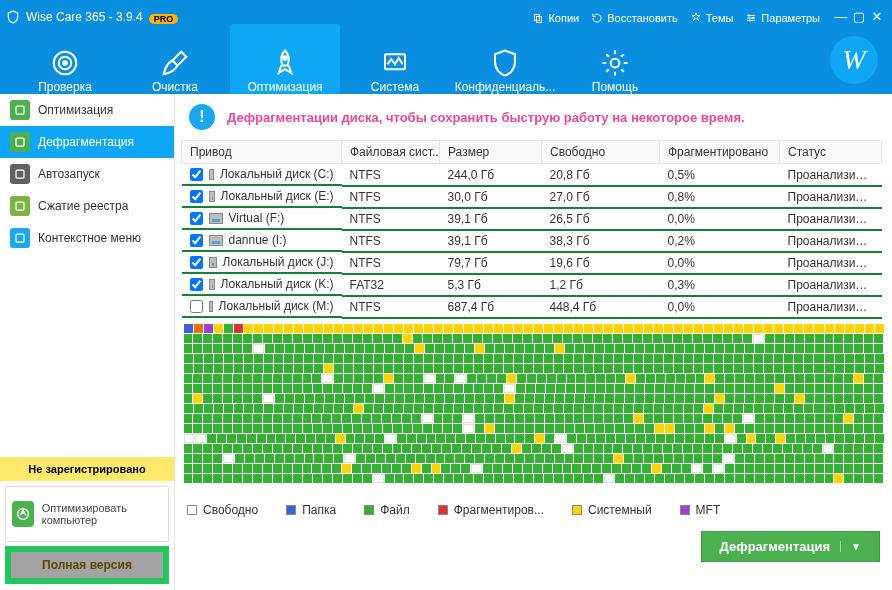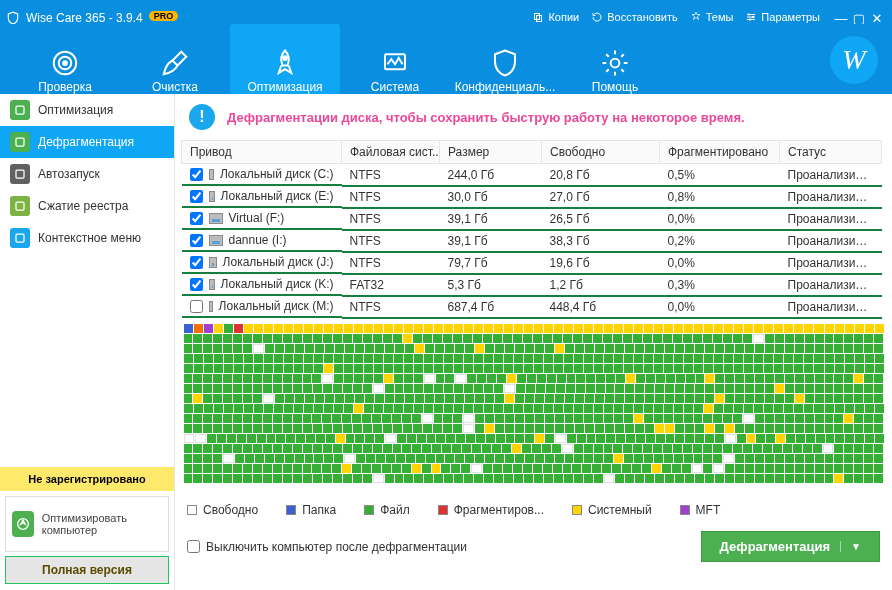--- a/index.html
+++ b/index.html
@@ -1,20 +1,20 @@
 <!DOCTYPE html>
 <html><head>
 <meta charset="utf-8">
 <style>
   * { box-sizing: border-box; margin: 0; padding: 0; font-family: "Segoe UI", Arial, sans-serif; }
   body { width: 892px; height: 590px; background: #f0f0f0; overflow: hidden; }
   .window { width: 892px; height: 590px; background: #fff; display: flex; flex-direction: column; }
 
   
-  .titlebar { height: 24px; background: linear-gradient(#0a8ee0,#0a8ee0); display: flex; align-items: flex-start; color: #fff; font-size: 12px; padding: 11px 6px; }
+  .titlebar { height: 24px; background: linear-gradient(#0a8ee0,#0a8ee0); display: flex; align-items: flex-end; color: #fff; font-size: 12px; padding: 0 6px; }
   .titlebar .shield { width: 14px; height: 14px; margin-right: 6px; }
   .titlebar .pro { background: #ffb400; color: #000; font-size: 9px; font-weight: bold; padding: 0 5px; border-radius: 6px; margin-left: 6px; }
   .titlebar .spacer { flex: 1; }
   .titlebar .tbtn { display: flex; align-items: center; margin-right: 12px; cursor: pointer; font-size: 11px; }
   .titlebar .tbtn svg { width: 12px; height: 12px; margin-right: 4px; }
   .titlebar .winctl { width: 18px; text-align: center; cursor: pointer; font-size: 13px; }
 
   
   .topnav { height: 70px; background: linear-gradient(#0a8ee0,#0a8ee0); display: flex; padding: 0 10px; position: relative; }
   .topnav .item { width: 110px; color: #fff; text-align: center; font-size: 12px; display: flex; flex-direction: column; align-items: center; justify-content: flex-end; cursor: pointer; }
@@ -25,21 +25,21 @@
   
   .body { flex: 1; display: flex; background: #fff; overflow: hidden; }
   .sidebar { width: 175px; background: #fff; border-right: 1px solid #e5e5e5; display: flex; flex-direction: column; }
   .sb-item { display: flex; align-items: center; height: 32px; padding: 0 10px; font-size: 12px; color: #333; cursor: pointer; }
   .sb-item .sqico { width: 20px; height: 20px; border-radius: 3px; margin-right: 8px; display: flex; align-items:center; justify-content:center; }
   .sb-item.active { background: #0fa6f5; color: #fff; }
   .sb-spacer { flex: 1; }
   .sb-unreg { background: #ffe96b; color: #000; font-size: 11px; font-weight: bold; text-align: center; padding: 6px 4px; }
   .sb-opt { border: 1px solid #ddd; margin: 5px 5px 4px 5px; padding: 14px 6px; display: flex; align-items: center; font-size: 11px; color: #444; cursor: pointer; }
   .sb-opt .sqico { width: 26px; height: 26px; border-radius: 4px; background: #4caf50; margin-right: 8px; display:flex; align-items:center; justify-content:center; }
-  .sb-full { border: 1px solid #22c55e; background: #e5e5e5; color: #5a4a00; margin: 0 5px 6px 5px; padding: 6px 0; text-align: center; font-size: 12px; font-weight: bold; cursor: pointer; }
+  .sb-full { border: 6px solid #22c55e; background: #a3a3a3; color: #5a4a00; margin: 0 5px 6px 5px; padding: 6px 0; text-align: center; font-size: 12px; font-weight: bold; cursor: pointer; }
 
   
   .main { flex: 1; display: flex; flex-direction: column; overflow: hidden; }
   .infobar { display:flex; align-items:center; padding: 10px 14px; }
   .infobar .circle { width: 26px; height: 26px; border-radius: 50%; background: #1aa7ee; color: #fff; font-weight: bold; display:flex; align-items:center; justify-content:center; margin-right: 12px; font-size:16px;}
   .infobar .txt { font-size: 13px; font-weight: bold; color: #ec4899; }
 
   .tablewrap { padding: 0 10px 0 6px; }
   table.drv { width: 100%; border-collapse: collapse; font-size: 12px; color: #333; table-layout: fixed; }
   table.drv th { text-align: left; font-weight: normal; color: #333; border: 1px solid #e5e5e5; padding: 4px 8px; background: #fafafa; white-space: nowrap; overflow: hidden; }
@@ -1521,24 +1521,20 @@
             <span class="sw" style="background:#ffd400"></span>
             <span>Системный</span>
           </span>
         <span class="li">
             <span class="sw" style="background:#a040d0"></span>
             <span>MFT</span>
           </span>
       </div>
 
       <div class="footer">
-        <label class="chk">
-          <input type="checkbox" style="">
-          <span>Выключить компьютер после дефрагментации</span>
-        </label>
         <div class="btn">
           <span>Дефрагментация</span>
           <span class="car">▼</span>
         </div>
       </div>
     </div>
   </div>
 </div>
 
 </body></html>

